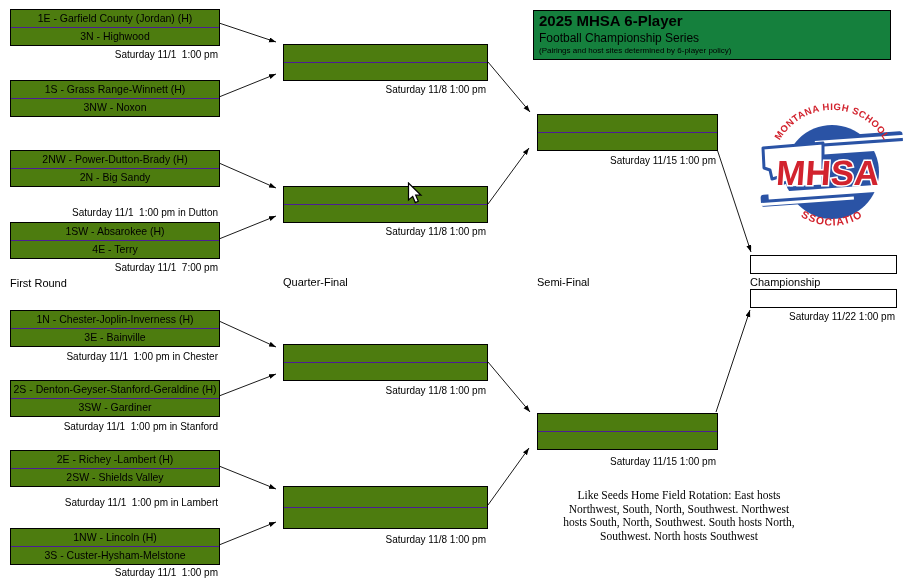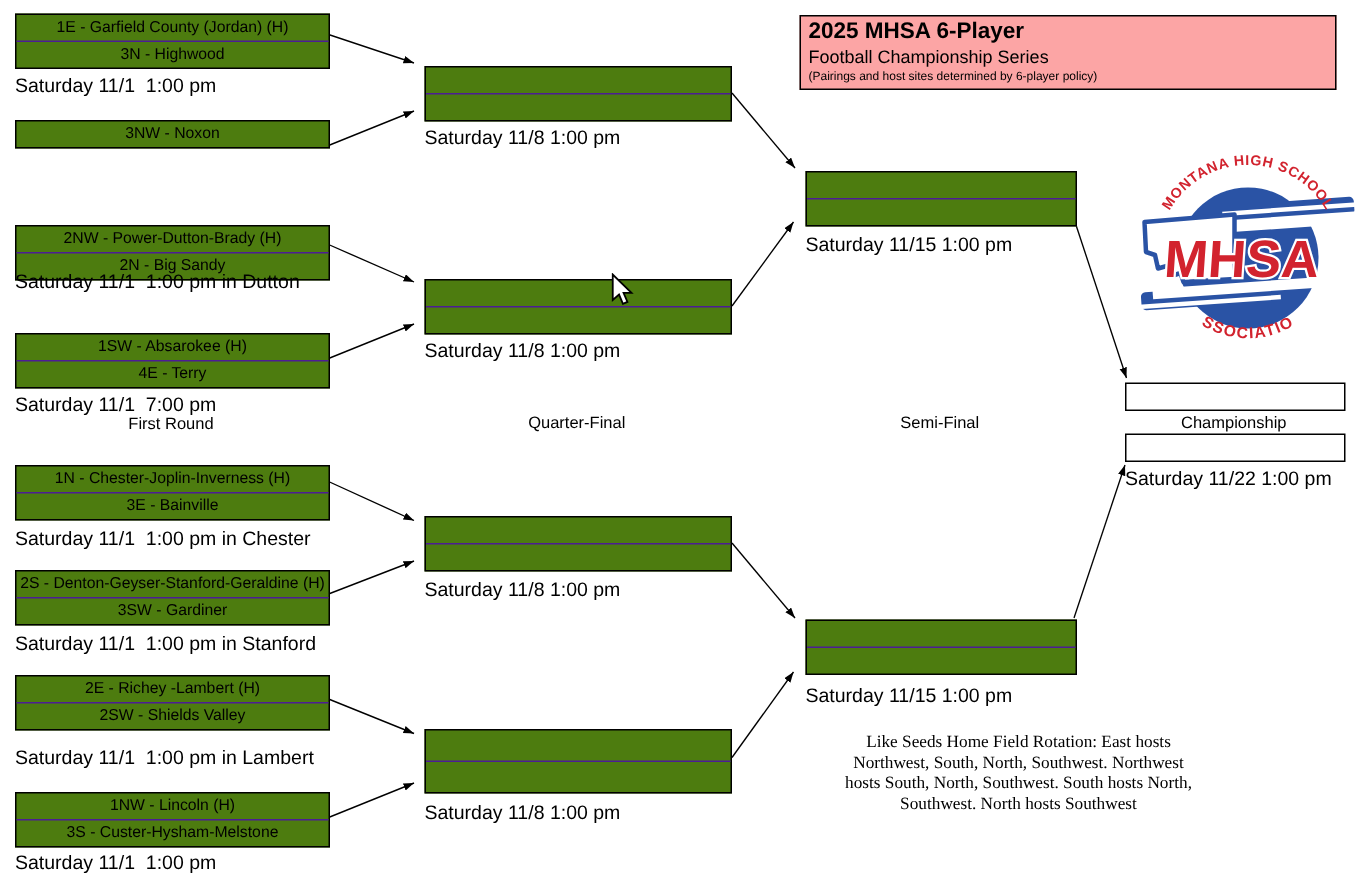--- a/index.html
+++ b/index.html
@@ -4,24 +4,24 @@
 <style>
   html,body{margin:0;padding:0;background:#fff;}
   .canvas{position:relative;width:912px;height:588px;background:#fff;overflow:hidden;
           font-family:"Liberation Sans",sans-serif;color:#000;}
   svg.arrows{position:absolute;left:0;top:0;z-index:1;}
   .match{position:absolute;border:1.5px solid #000;background:#4d7c0f;z-index:2;box-sizing:content-box;}
   .row{height:17px;line-height:17px;text-align:center;font-size:10.5px;white-space:pre;overflow:hidden;}
   .row + .row{border-top:1px solid #4c1d95;}
   .tall .row{height:20px;line-height:20px;}
   .single{position:absolute;border:1.5px solid #000;background:#fff;height:17px;z-index:2;}
-  .date{position:absolute;text-align:left;font-size:13px;white-space:pre;z-index:2;}
-  .rlabel{position:absolute;text-align:center;font-size:11px;z-index:2;}
+  .date{position:absolute;text-align:right;font-size:10px;white-space:pre;z-index:2;}
+  .rlabel{position:absolute;font-size:11px;z-index:2;}
   .title-box{position:absolute;left:533px;top:10px;width:358px;height:50px;border:1.5px solid #000;
-             box-sizing:border-box;padding:1px 0 0 5px;z-index:2;background:#fca5a5;}
+             box-sizing:border-box;padding:1px 0 0 5px;z-index:2;background:#15803d;}
   .t1{font-size:15px;font-weight:bold;line-height:18px;}
   .t2{font-size:12px;line-height:16px;}
   .t3{font-size:8px;line-height:10px;}
   .note{position:absolute;left:543px;top:489px;width:272px;text-align:center;z-index:2;
         font-family:"Liberation Serif",serif;font-size:11.5px;line-height:13.5px;}
   .logo{position:absolute;left:757px;top:100px;z-index:2;}
   .cursor{position:absolute;left:407px;top:182px;z-index:5;}
 </style>
 </head>
 <body>
@@ -58,28 +58,29 @@
     <div class="t3">(Pairings and host sites determined by 6-player policy)</div>
   </div>
 
   <div class="match" style="left:10px;top:9px;width:208px">
     <div class="row">1E - Garfield County (Jordan) (H)</div>
     <div class="row">3N - Highwood</div>
   </div>
   <div class="date" style="left:10px;top:49px;width:208px">Saturday 11/1  1:00 pm</div>
 
   <div class="match" style="left:10px;top:80px;width:208px">
+    <div class="row">1S - Grass Range-Winnett (H)</div>
     <div class="row">3NW - Noxon</div>
   </div>
 
   <div class="match" style="left:10px;top:150px;width:208px">
     <div class="row">2NW - Power-Dutton-Brady (H)</div>
     <div class="row">2N - Big Sandy</div>
   </div>
-  <div class="date" style="left:10px;top:180px;width:208px">Saturday 11/1  1:00 pm in Dutton</div>
+  <div class="date" style="left:10px;top:207px;width:208px">Saturday 11/1  1:00 pm in Dutton</div>
 
   <div class="match" style="left:10px;top:222px;width:208px">
     <div class="row">1SW - Absarokee (H)</div>
     <div class="row">4E - Terry</div>
   </div>
   <div class="date" style="left:10px;top:262px;width:208px">Saturday 11/1  7:00 pm</div>
 
   <div class="match" style="left:10px;top:310px;width:208px">
     <div class="row">1N - Chester-Joplin-Inverness (H)</div>
     <div class="row">3E - Bainville</div>

